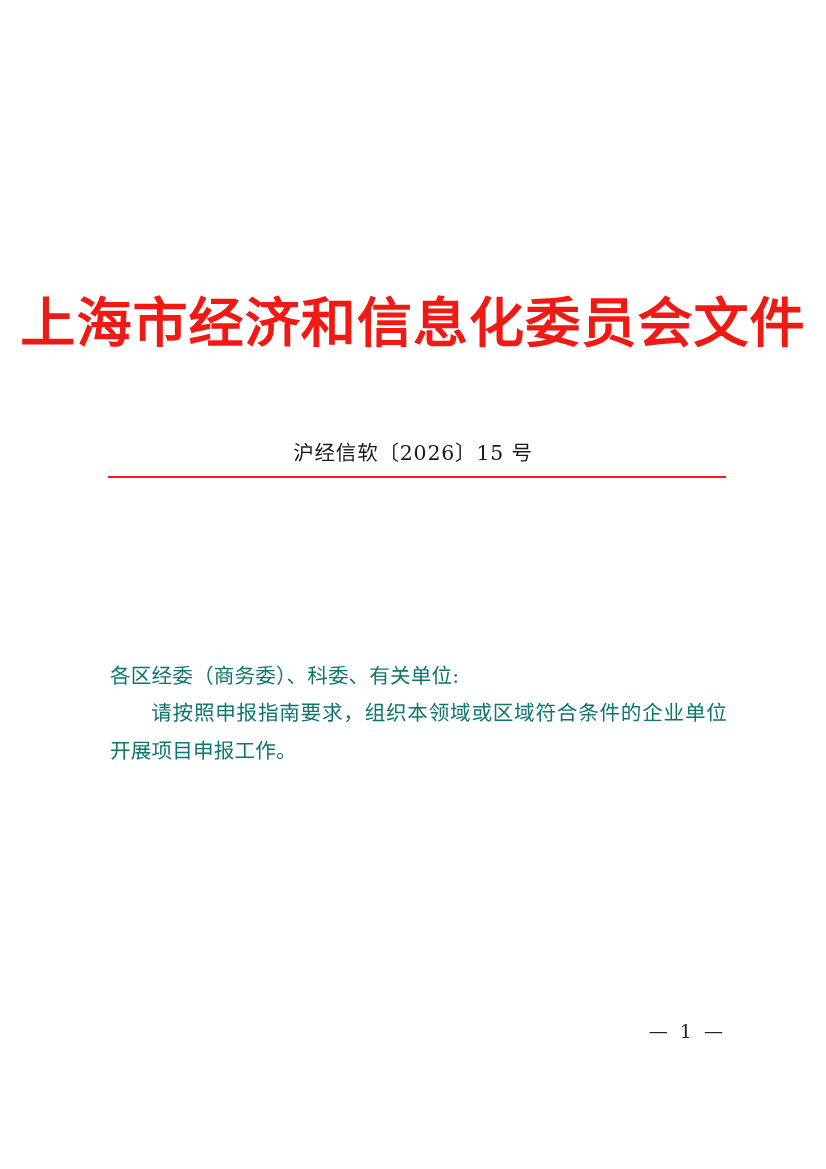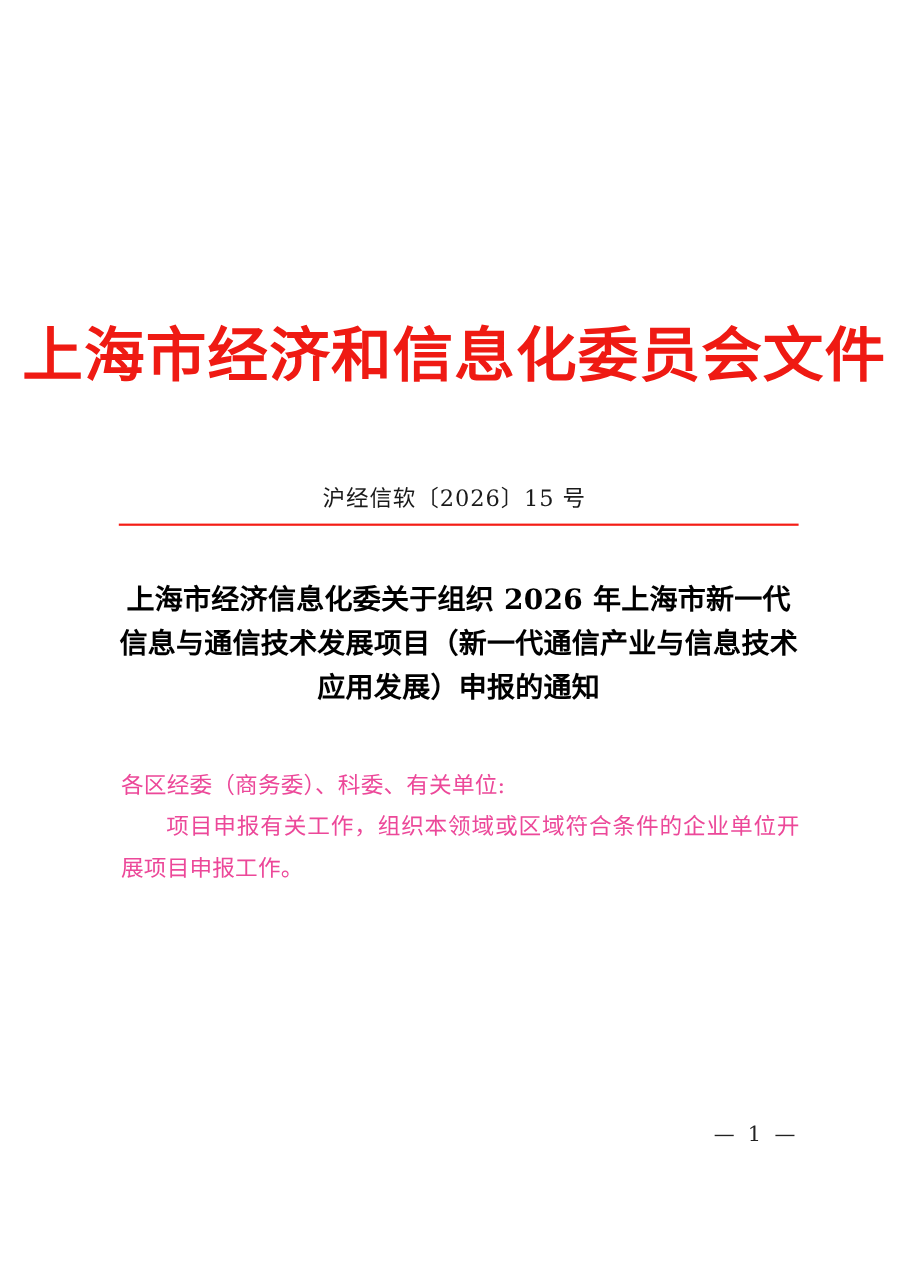--- a/index.html
+++ b/index.html
@@ -78,22 +78,22 @@
   .headline .hl-line {
     display: block;
     white-space: nowrap;
   }
 
   
   .body-copy {
     position: absolute;
     left: 110px;
     width: 617px;
-    top: 696px;
-    color: #ec4899;
+    top: 658px;
+    color: #0f766e;
     font-family: "DejaVu Serif", "Liberation Serif", serif;
     font-size: 20.6px;
     line-height: 37.3px;
     text-align: justify;
     text-justify: inter-character;
     letter-spacing: 0.15px;
   }
   .body-copy .para {
     margin: 0;
     text-align: justify;
@@ -119,26 +119,21 @@
 <body>
 
 <div class="page">
 
   <div class="masthead">上海市经济和信息化委员会文件</div>
 
   <div class="doc-number">沪经信软〔2026〕15 号</div>
 
   <div class="red-rule"></div>
 
-  <div class="headline">
-    <span class="hl-line">上海市经济信息化委关于组织 2026 年上海市新一代</span>
-    <span class="hl-line">信息与通信技术发展项目（新一代通信产业与信息技术</span>
-    <span class="hl-line">应用发展）申报的通知</span>
-  </div>
 
   <div class="body-copy">
     <p class="para">各区经委（商务委）、科委、有关单位:</p>
-    <p class="para indent">项目申报有关工作，组织本领域或区域符合条件的企业单位开展项目申报工作。</p>
+    <p class="para indent">请按照申报指南要求，组织本领域或区域符合条件的企业单位开展项目申报工作。</p>
   </div>
 
   <div class="page-marker">— 1 —</div>
 
 </div>
 
 </body></html>

